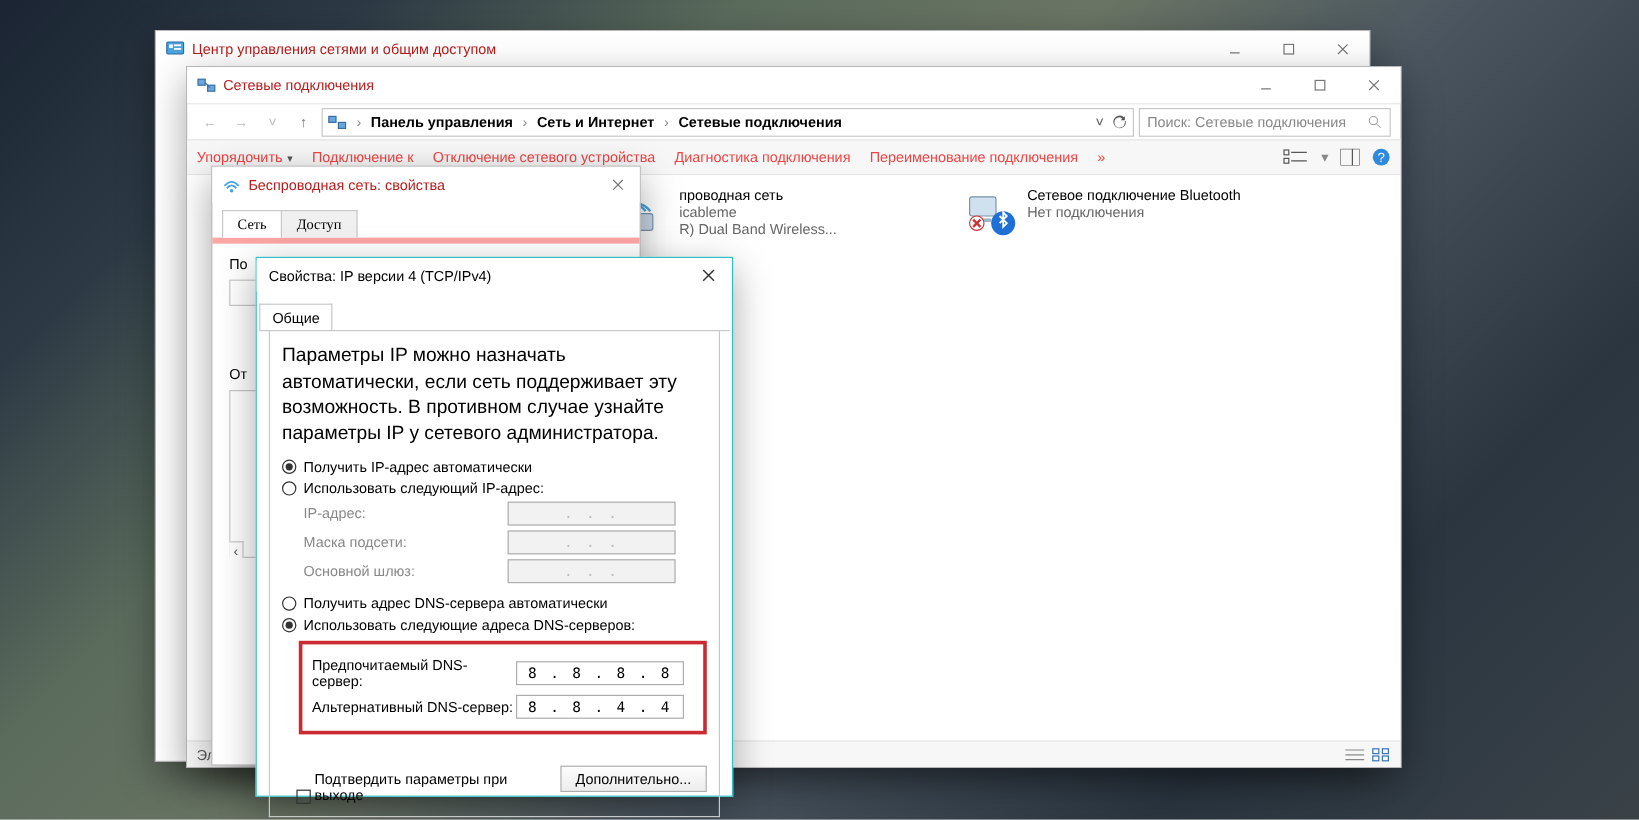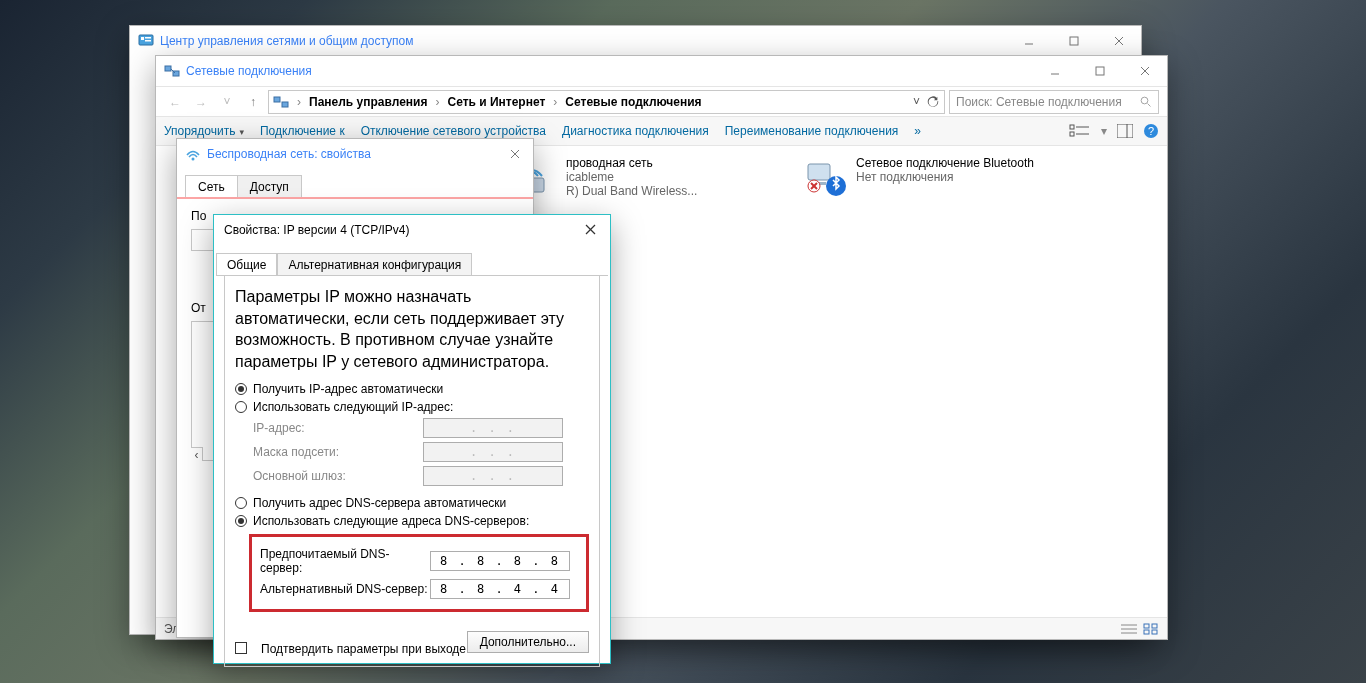--- a/index.html
+++ b/index.html
@@ -10,48 +10,48 @@
   background: linear-gradient(135deg, #1a2432 0%, #2d3a45 15%, #5a6b5c 30%, #6b7565 45%, #4a5560 60%, #2a3540 80%, #3a4248 100%);
   position: relative; overflow: hidden;
 }
 .win {
   position: absolute; background: #fff;
   border: 1px solid rgba(0,0,0,.28);
   box-shadow: 0 10px 30px rgba(0,0,0,.35);
 }
 .titlebar { height: 30px; display: flex; align-items: center; padding: 0 0 0 8px; background: #fff; }
 .titlebar .ico { width: 16px; height: 16px; margin-right: 6px; display: inline-flex; align-items: center; justify-content: center; }
-.titlebar .t { color: #3b82f6; font-size: 12px; white-space: nowrap; }
+.titlebar .t { color: #b91c1c; font-size: 12px; white-space: nowrap; }
 .wctrls { margin-left: auto; display: flex; }
 .wbtn { width: 45px; height: 30px; display: flex; align-items: center; justify-content: center; color: #777; }
 .disabled { color: #bbb !important; }
 .navrow { height: 30px; display: flex; align-items: center; padding: 0 8px; gap: 4px; border-top: 1px solid #e5e5e5; }
 .navarr { width: 22px; height: 22px; display: flex; align-items: center; justify-content: center; color: #777; }
 .addrbox { flex: 1; height: 24px; border: 1px solid #c8c8c8; display: flex; align-items: center; padding: 0 4px; gap: 6px; font-size: 12px; }
 .addrbox .sep { color: #888; padding: 0 2px; }
 .addrbox .refresh { margin-left: auto; display:flex; gap:6px; align-items:center; }
 .searchbox { width: 210px; height: 24px; border: 1px solid #c8c8c8; display: flex; align-items: center; padding: 0 6px; color: #888; }
 .toolbar { height: 30px; border-top: 1px solid #e5e5e5; border-bottom: 1px solid #e5e5e5; background: #f7f7f7; display: flex; align-items: center; padding: 0 8px; gap: 16px; }
-.toolbar span[data-bind] { color: #0369a1; white-space: nowrap; }
+.toolbar span[data-bind] { color: #ef4444; white-space: nowrap; }
 .toolbar .drop::after { content: "▾"; font-size: 9px; color: #555; margin-left: 4px; }
 .toolbar .right { margin-left: auto; display: flex; gap: 10px; align-items: center; }
 .content { position: relative; height: calc(100% - 90px - 22px); background:#fff; }
 .conngrid { display:flex; gap:30px; padding:10px 20px; }
 .connitm { display:flex; gap:8px; width:260px; }
 .connico { width:42px; height:42px; position:relative; }
 .conntxt { display:flex; flex-direction:column; font-size:12px; }
 .conntxt .line1 { color:#000; font-weight:400; }
 .conntxt .line2, .conntxt .line3 { color:#666; }
 .status { position:absolute; bottom:0; left:0; height:22px; width:100%; border-top:1px solid #e5e5e5; background:#f7f7f7; display:flex; align-items:center; padding:0 8px; color:#555; }
 .status .rightico { margin-left:auto; display:flex; gap:6px; }
 
 
 .propwin { background:#fff; }
 .propwin .titlebar { background:#fff; }
-.tabbar { display:flex; border-bottom:2px solid #fca5a5; padding: 6px 8px 0; gap:0; }
+.tabbar { display:flex; border-bottom:5px solid #fca5a5; padding: 6px 8px 0; gap:0;font-family:Liberation Serif, serif; }
 .tab { padding:4px 12px 3px; border:1px solid #c8c8c8; border-bottom:none; background:#fff; margin-right:-1px; position:relative; }
 .tab.active { background:#fff; z-index:2; }
 .tab:not(.active) { background:#f0f0f0; }
 .tabbody { padding:10px 14px; font-size:12px; }
 .ipv4 .title2 { background:#fff; color:#000; font-size:12px; padding:6px 10px; }
 .ipv4 { border:1px solid #2dbfc5; }
 .ipv4 .closebox { width:28px; height:28px; display:flex; align-items:center; justify-content:center; background:#14a3aa; color:#fff; }
 .tabrow2 { display:flex; border-bottom:1px solid #c8c8c8; margin:0 2px; }
 .tab2 { padding:4px 10px 3px; border:1px solid #c8c8c8; border-bottom:none; font-size:12px; background:#fff; }
 .tab2.inactive { background:#f3f3f3; border-bottom:1px solid #c8c8c8; margin-bottom:-1px; }
@@ -60,21 +60,21 @@
 .radioRow { display:flex; align-items:center; gap:6px; margin:4px 0; font-size:12px; }
 .radio { width:12px; height:12px; border:1px solid #333; border-radius:50%; display:inline-flex; align-items:center; justify-content:center; }
 .radio.sel::after { content:""; width:6px; height:6px; background:#333; border-radius:50%; }
 .fieldsBlock { margin:4px 0 10px 18px; }
 .frow { display:flex; align-items:center; margin:4px 0; font-size:12px; }
 .frow .flabel { width:170px; }
 .frow .flabel.dim { color:#888; }
 .ipinput { width:140px; height:20px; border:1px solid #adadad; background:#fff; display:flex; align-items:center; justify-content:center; letter-spacing:2px; font-family: Consolas, monospace; }
 .ipinput.disabled { background:#f2f2f2; color:#aaa; }
 .redframe { border:3px solid #cc2a30; padding:6px 8px; margin:6px 0 0 14px; width:340px; }
-.chkRow { display:flex; align-items:flex-start; gap:14px; margin-top:14px; }
+.chkRow { display:flex; align-items:flex-end; gap:3px; margin-top:14px;margin-left:12px; }
 .chk { width:12px; height:12px; border:1px solid #333; }
 .btn { height:22px; padding:0 12px; border:1px solid #adadad; background:linear-gradient(#fdfdfd,#ececec); font-size:12px; display:inline-flex; align-items:center; }
 .btn.primary { border:1px solid #2dbfc5; box-shadow:0 0 0 1px #2dbfc5; }
 .dlgbtns { display:flex; justify-content:flex-start; gap:8px; padding:10px 12px 8px; }
 svg { display:block; }
 </style>
 </head>
 <body>
 
 <div class="win" style="left:129px; top:25px; width:1013px; height:610px;">
@@ -307,21 +307,20 @@
         <svg width="11" height="11">
           <line x1="1" y1="1" x2="10" y2="10" stroke="currentColor" stroke-width="1.2"></line>
           <line x1="10" y1="1" x2="1" y2="10" stroke="currentColor" stroke-width="1.2"></line>
         </svg>
       </div>
   </div>
 
   <div style="height:10px"></div>
   <div class="tabrow2">
     <div class="tab2"><span data-bind="ipv4.tabs.general">Общие</span></div>
-    <div class="tab2 inactive"><span data-bind="ipv4.tabs.alt">Альтернативная конфигурация</span></div>
   </div>
 
   <div class="groupbox">
     <div class="para" data-bind="ipv4.intro">Параметры IP можно назначать автоматически, если сеть поддерживает эту возможность. В противном случае узнайте параметры IP у сетевого администратора.</div>
 
     <div class="radioRow">
       <span class="radio sel"></span>
       <span data-bind="ipv4.radio_ip_auto">Получить IP-адрес автоматически</span>
     </div>
     <div class="radioRow">

